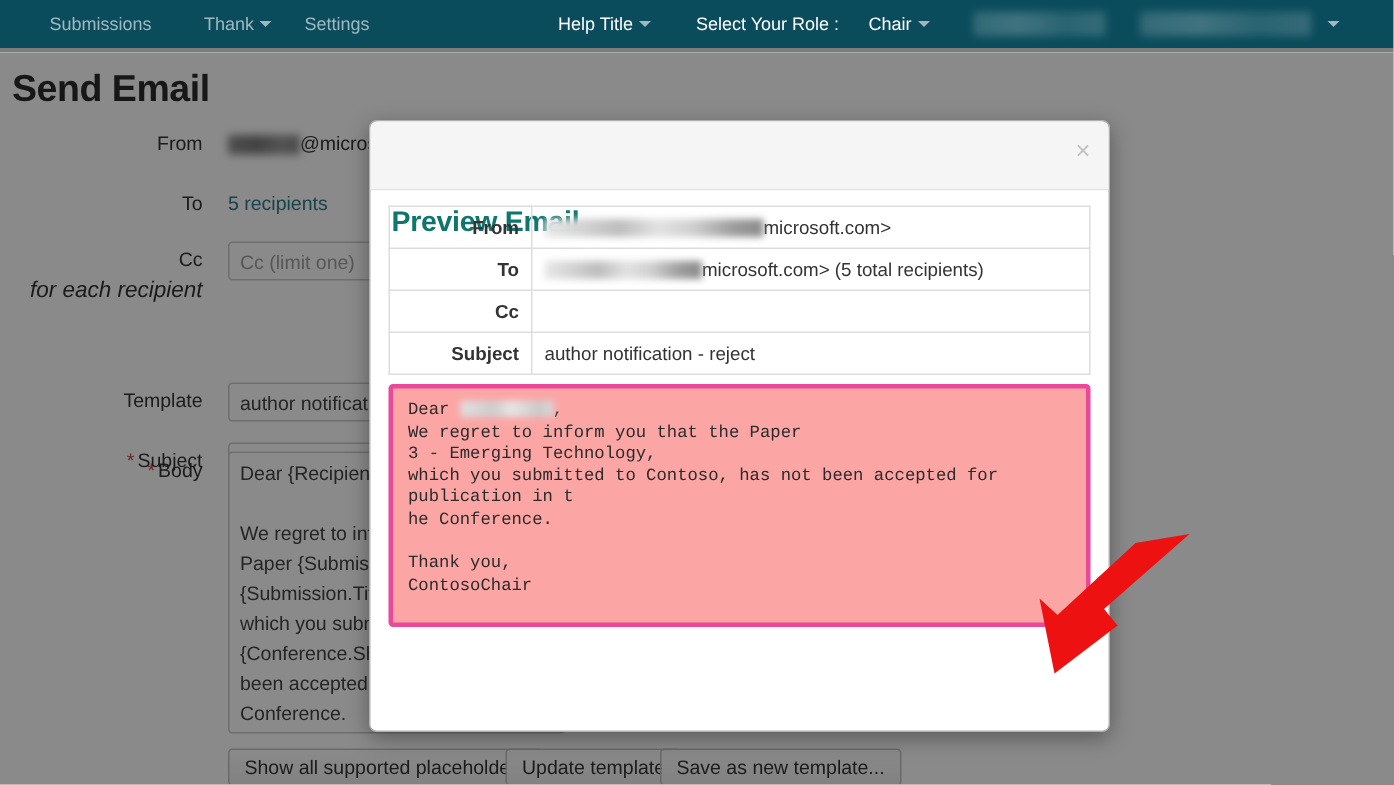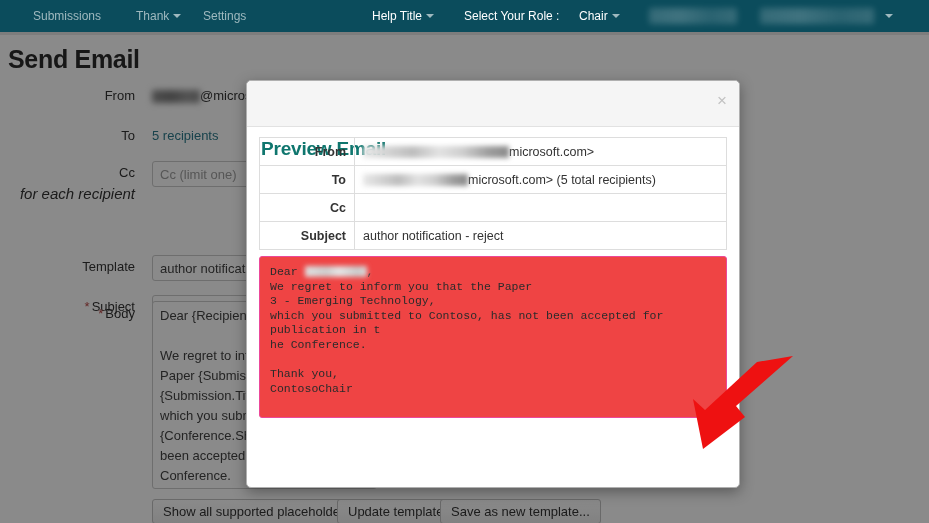--- a/index.html
+++ b/index.html
@@ -223,23 +223,23 @@
     vertical-align: middle;
     height: 12px;
     border-radius: 1px;
     background: linear-gradient(90deg,
        #e8e8e8, #d2d2d2 18%, #bdbdbd 34%, #e2e2e2 52%,
        #cfcfcf 68%, #9d9d9d 86%, #8a8a8a);
     filter: blur(2.6px);
   }
   #email-body-box {
     margin-top: 6px;
-    border: 1px solid #ec4899;
+    border: 3px solid #ec4899;
     border-radius: 3px;
-    background: #ef4444;
+    background: #fca5a5;
     height: 162px;
     padding: 8px 10px;
     box-sizing: border-box;
     overflow: hidden;
   }
   #email-body-text {
     font-family: "Liberation Mono", monospace;
     font-size: 11.5px;
     line-height: 14.6px;
     color: #2b2b2b;

